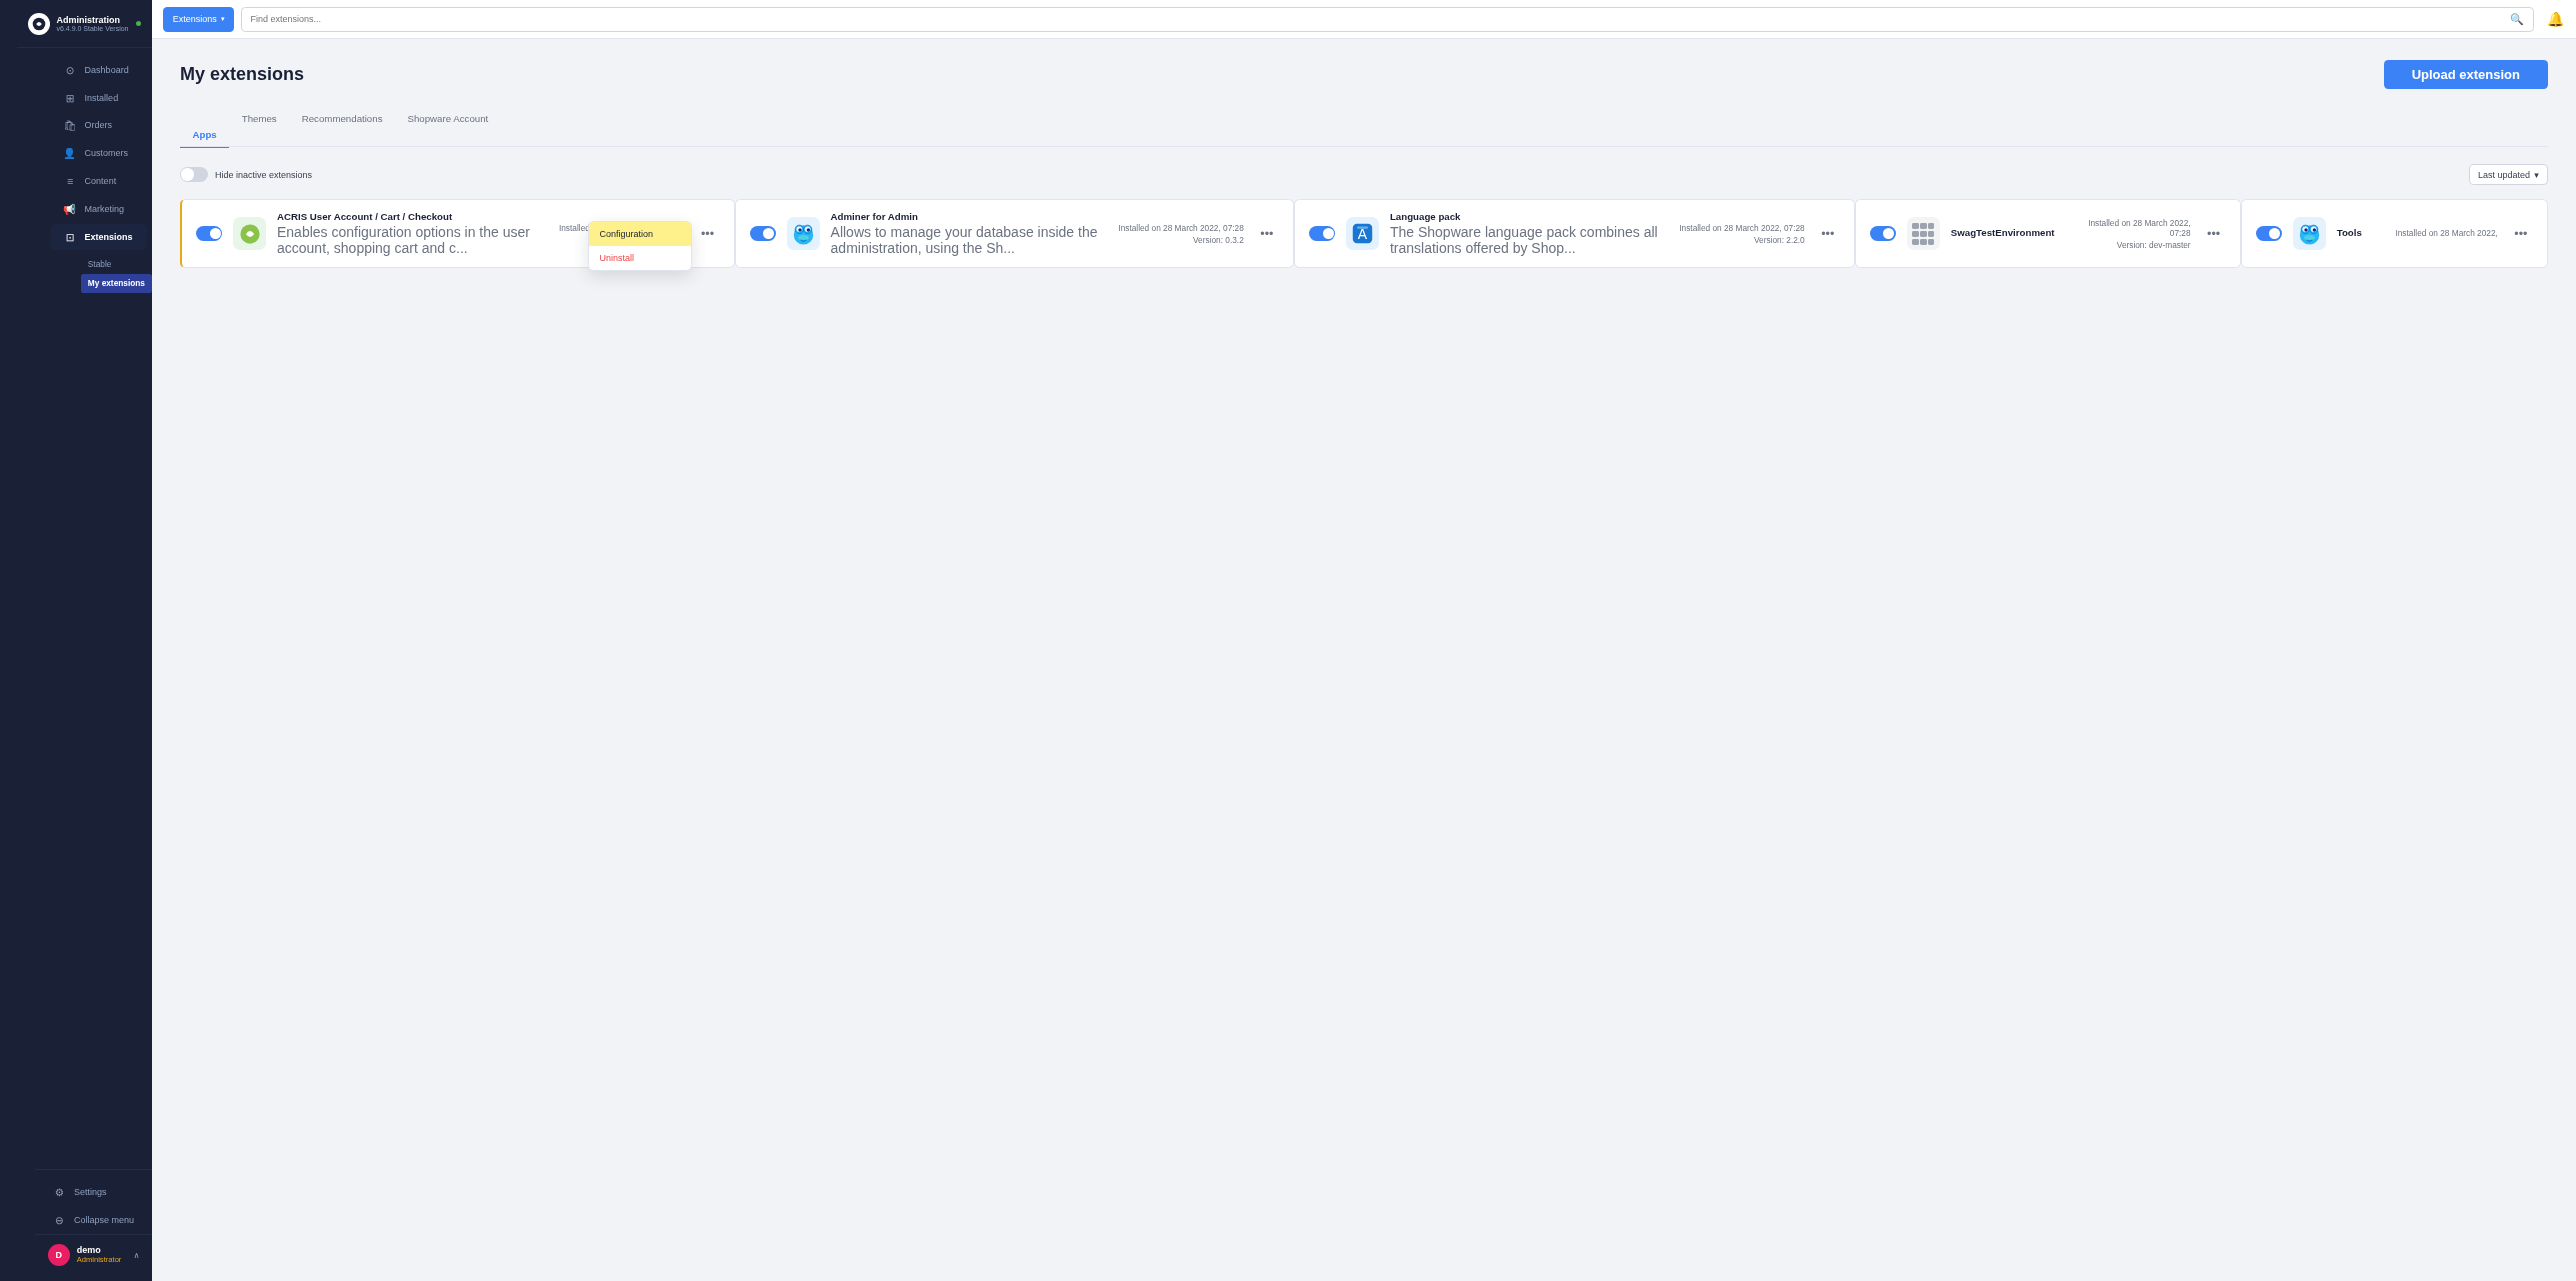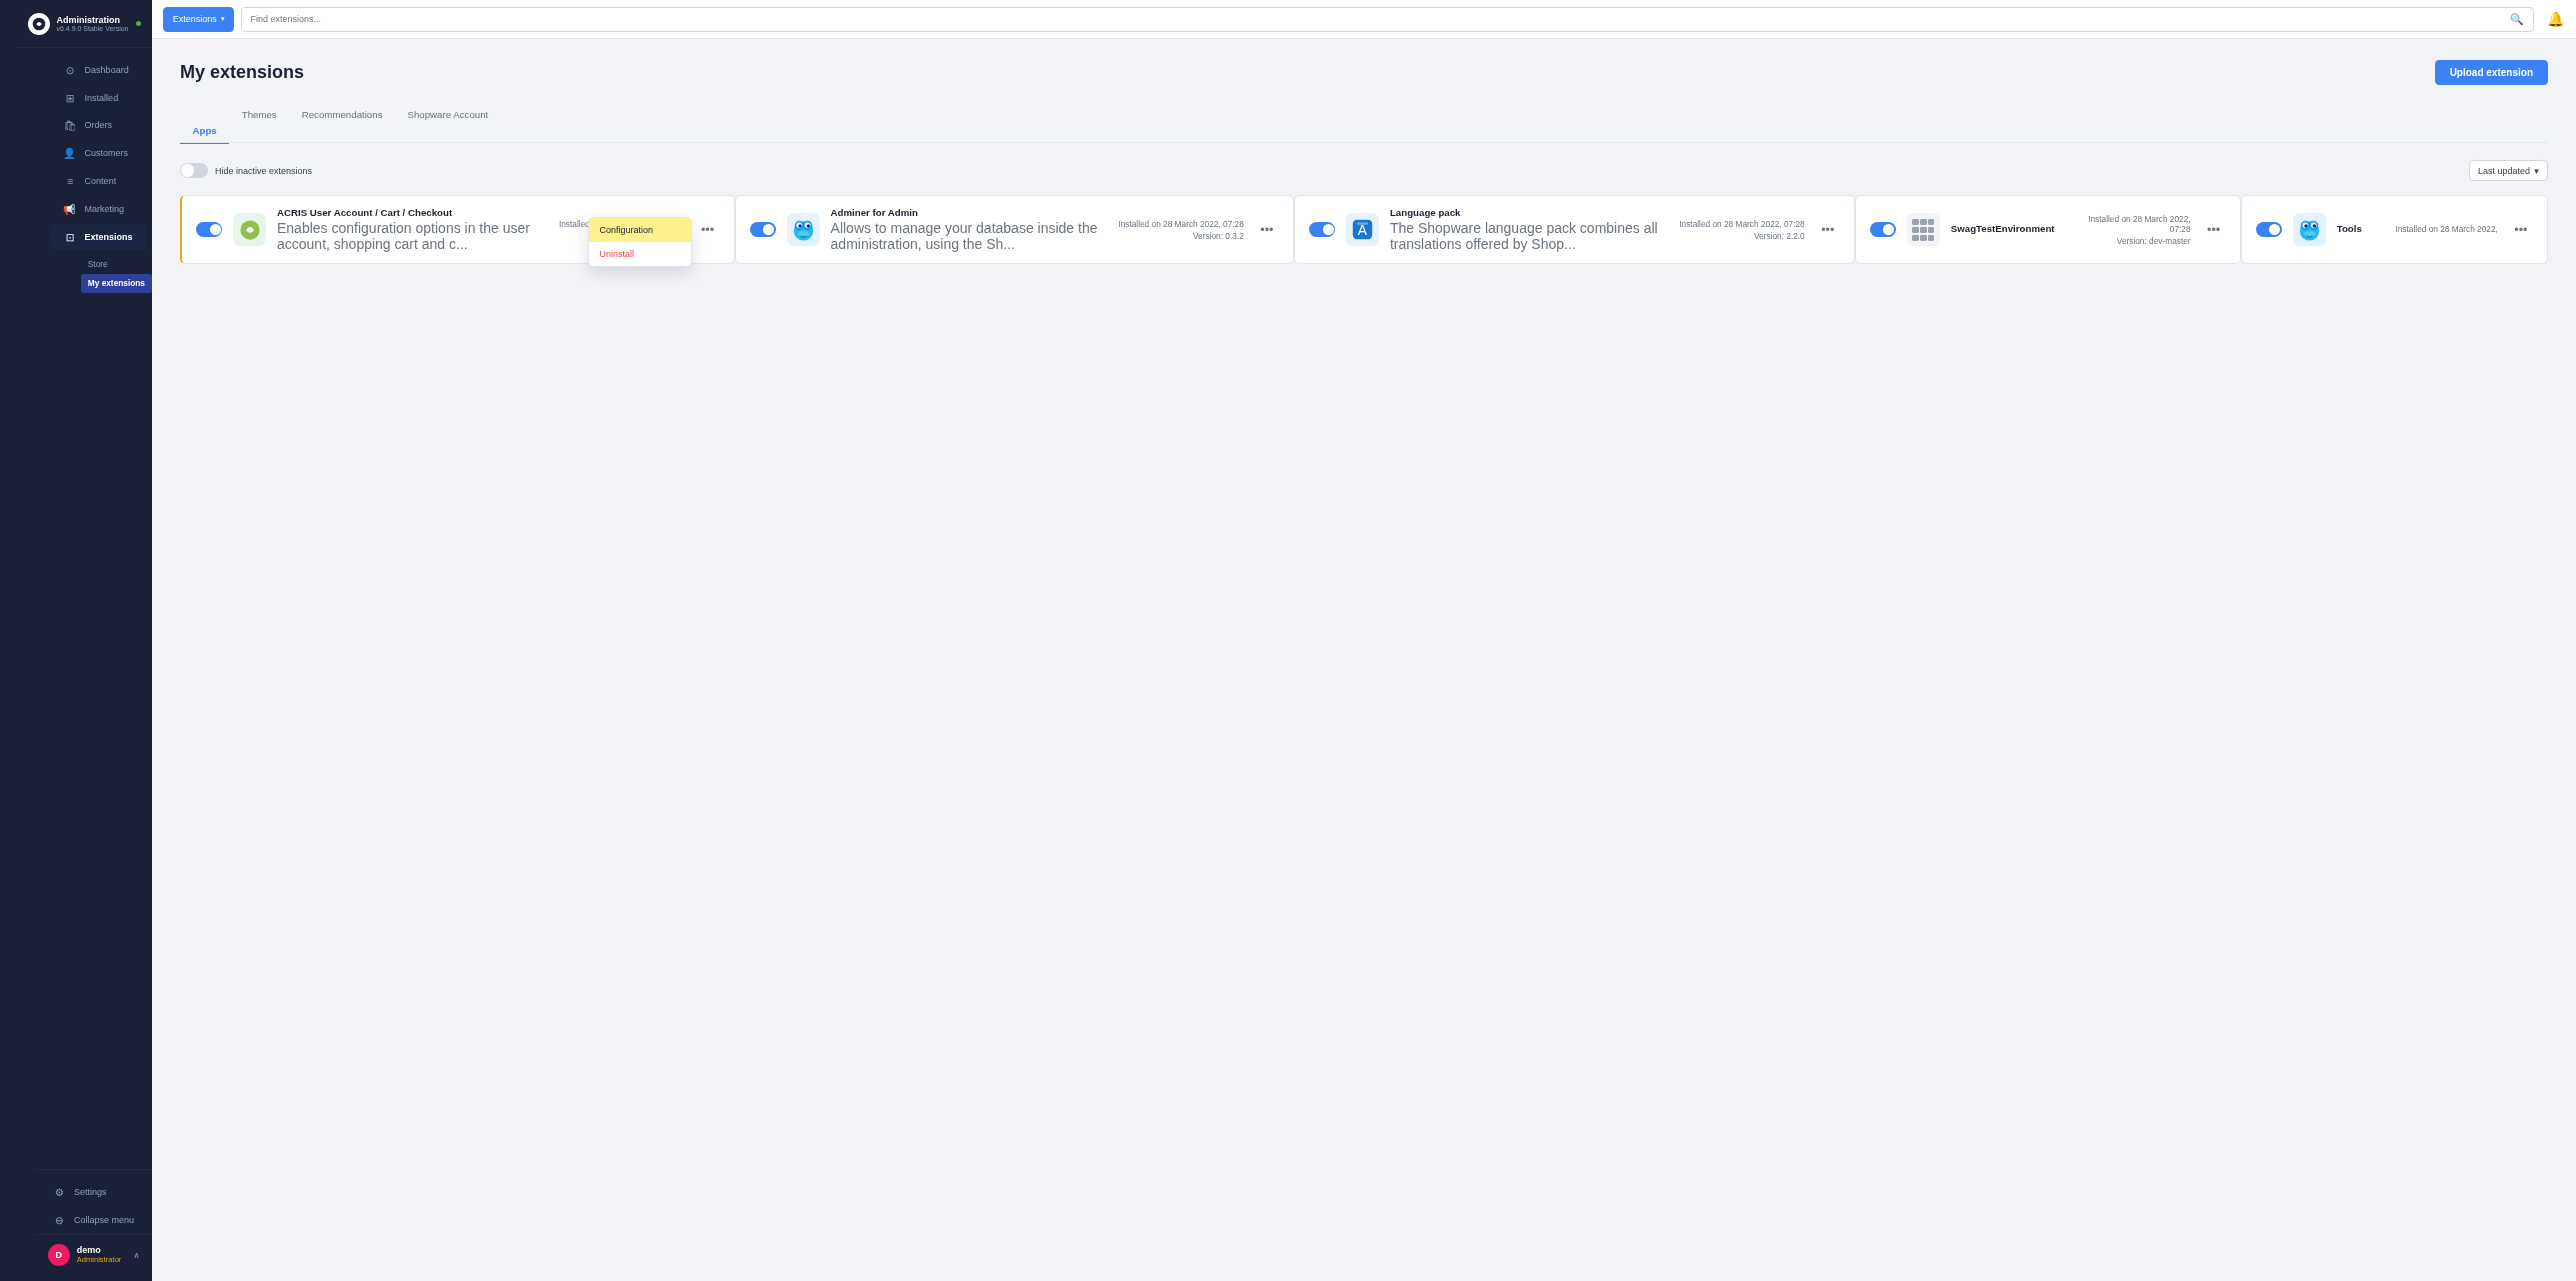--- a/index.html
+++ b/index.html
@@ -121,21 +121,21 @@
     .content { flex: 1; overflow-y: auto; padding: 21px 28px; position: relative; }
 
     .page-header {
       display: flex; justify-content: space-between; align-items: center;
       margin-bottom: 16.6px;
     }
     .page-title { font-size: 18px; font-weight: 700; color: #1a2036; }
 
     .upload-btn {
       background: #3b82f6; color: white; border: none; border-radius: 4.2px;
-      padding: 7px 15px; font-size: 10px; font-weight: 600; cursor: pointer;
+      padding: 7px 28px; font-size: 13px; font-weight: 600; cursor: pointer;
     }
 
     
     .tabs {
       display: flex; gap: 0; border-bottom: 1.4px solid #e0e4ef;
       margin-bottom: 16.6px;
     }
     .tab {
       padding: 7px 12.5px; font-size: 9.7px; cursor: pointer;
       color: #6b7280; border-bottom: 1.4px solid transparent; margin-bottom: -1.4px;
@@ -284,21 +284,21 @@
     </div>
     <div class="nav-item">
       <span class="nav-icon">📢</span>
       <span>Marketing</span>
     </div>
     <div class="nav-item active-parent" style="background:#1c2540;">
       <span class="nav-icon">⊡</span>
       <span style="color:white;font-weight:600;">Extensions</span>
     </div>
     <div class="sub-nav">
-      <div class="sub-nav-item">Store</div>
+      <div class="sub-nav-item">Stable</div>
       <div class="sub-nav-item active" style="background:#2e4099;color:white;">My extensions</div>
     </div>
   </div>
 
   <div class="sidebar-footer">
     <div class="nav-item">
       <span class="nav-icon">⚙</span>
       <span>Settings</span>
     </div>
     <div class="collapse-item">

